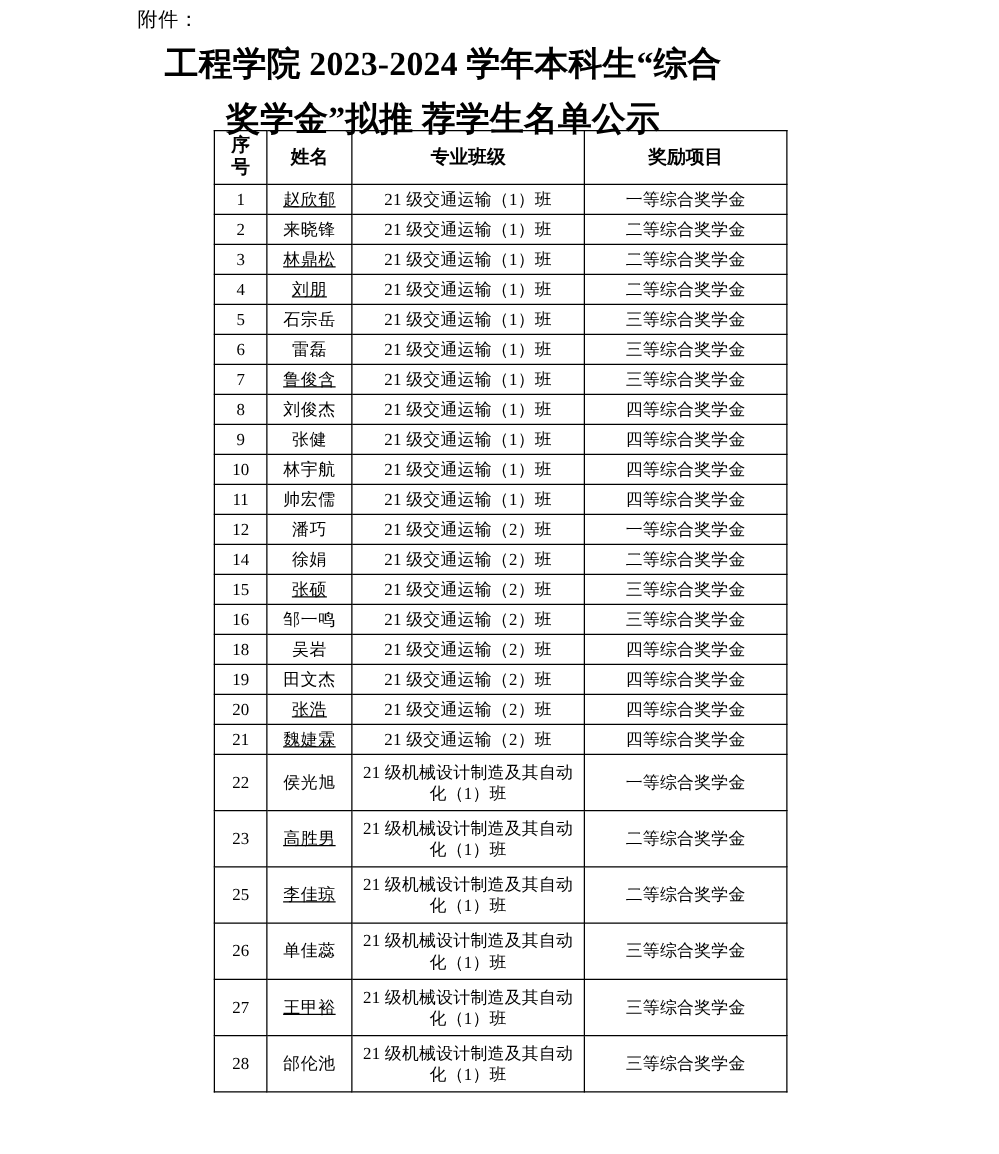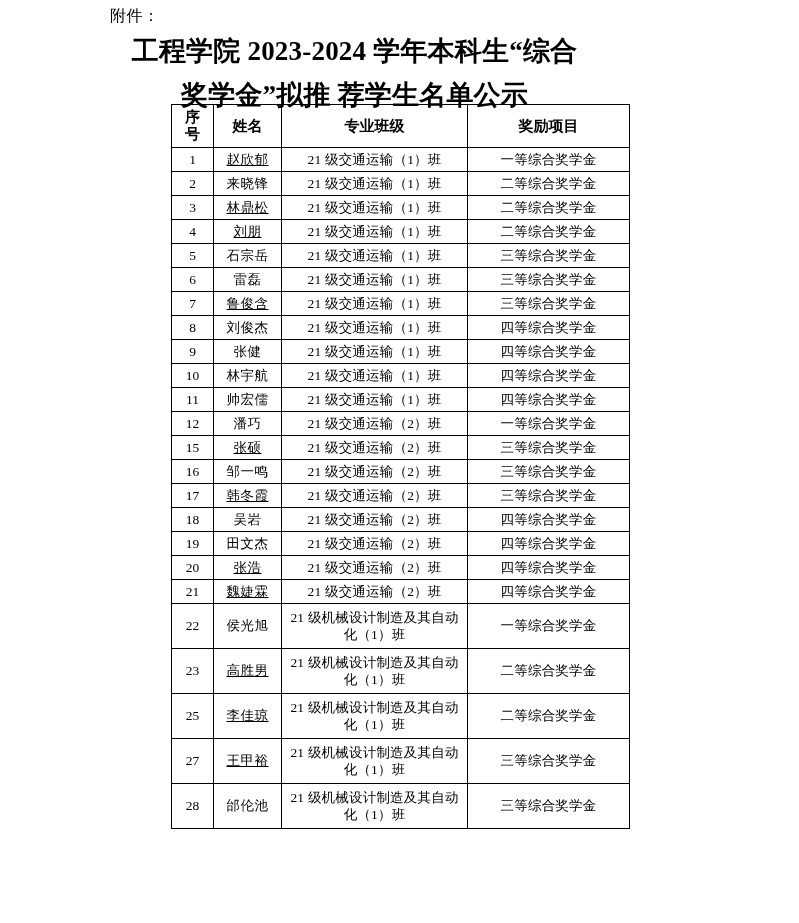--- a/index.html
+++ b/index.html
@@ -178,38 +178,38 @@
             <td class="major">21 级交通运输（1）班</td>
             <td class="award">四等综合奖学金</td>
           </tr>
           <tr class="row-1">
             <td class="idx">12</td>
             <td class="name">潘巧</td>
             <td class="major">21 级交通运输（2）班</td>
             <td class="award">一等综合奖学金</td>
           </tr>
           <tr class="row-1">
+            <td class="idx">14</td>
+            <td class="name">徐娟</td>
+            <td class="major">21 级交通运输（2）班</td>
+            <td class="award">二等综合奖学金</td>
+          </tr>
+          <tr class="row-1">
             <td class="idx">15</td>
             <td class="name"><span class="u">张硕</span></td>
             <td class="major">21 级交通运输（2）班</td>
             <td class="award">三等综合奖学金</td>
           </tr>
           <tr class="row-1">
             <td class="idx">16</td>
             <td class="name">邹一鸣</td>
             <td class="major">21 级交通运输（2）班</td>
             <td class="award">三等综合奖学金</td>
           </tr>
           <tr class="row-1">
-            <td class="idx">17</td>
-            <td class="name"><span class="u">韩冬霞</span></td>
-            <td class="major">21 级交通运输（2）班</td>
-            <td class="award">三等综合奖学金</td>
-          </tr>
-          <tr class="row-1">
             <td class="idx">18</td>
             <td class="name">吴岩</td>
             <td class="major">21 级交通运输（2）班</td>
             <td class="award">四等综合奖学金</td>
           </tr>
           <tr class="row-1">
             <td class="idx">19</td>
             <td class="name">田文杰</td>
             <td class="major">21 级交通运输（2）班</td>
             <td class="award">四等综合奖学金</td>
@@ -236,20 +236,26 @@
             <td class="idx">23</td>
             <td class="name"><span class="u">高胜男</span></td>
             <td class="major">21 级机械设计制造及其自动化（1）班</td>
             <td class="award">二等综合奖学金</td>
           </tr>
           <tr class="row-2">
             <td class="idx">25</td>
             <td class="name"><span class="u">李佳琼</span></td>
             <td class="major">21 级机械设计制造及其自动化（1）班</td>
             <td class="award">二等综合奖学金</td>
+          </tr>
+          <tr class="row-2">
+            <td class="idx">26</td>
+            <td class="name">单佳蕊</td>
+            <td class="major">21 级机械设计制造及其自动化（1）班</td>
+            <td class="award">三等综合奖学金</td>
           </tr>
           <tr class="row-2">
             <td class="idx">27</td>
             <td class="name"><span class="u">王甲裕</span></td>
             <td class="major">21 级机械设计制造及其自动化（1）班</td>
             <td class="award">三等综合奖学金</td>
           </tr>
           <tr class="row-2">
             <td class="idx">28</td>
             <td class="name">邰伦池</td>

